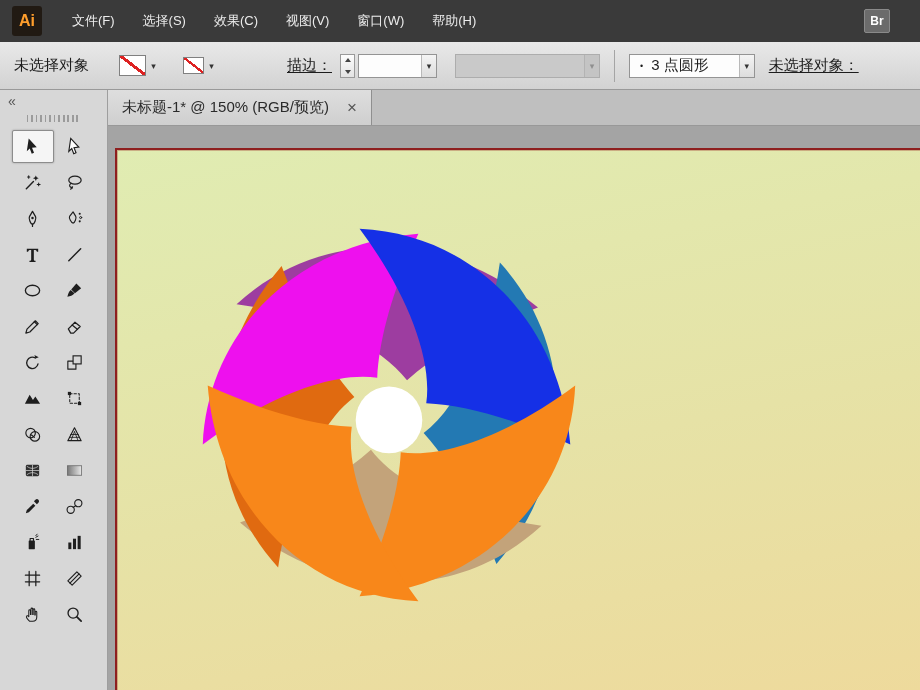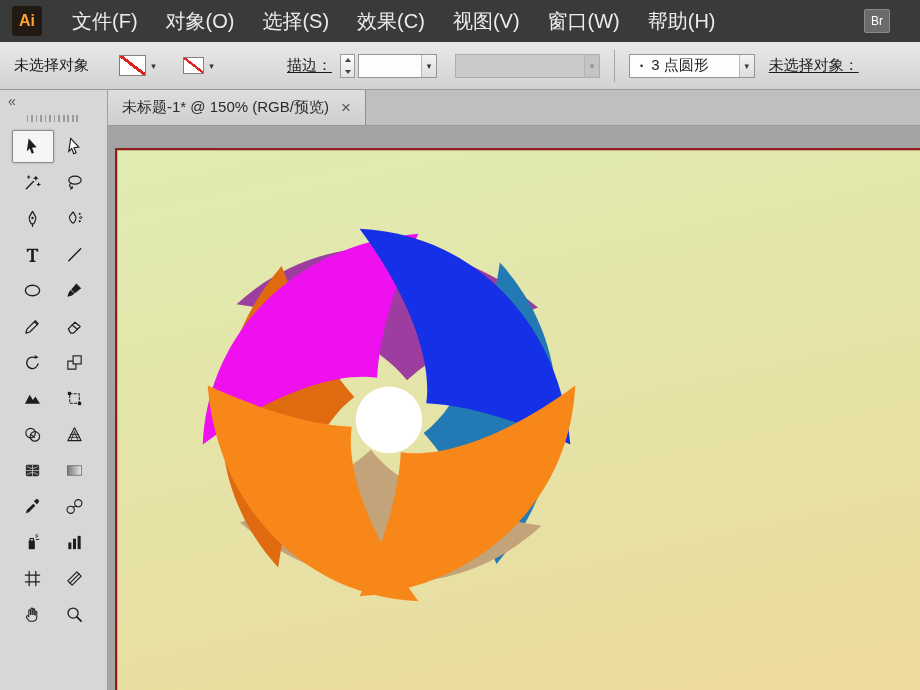--- a/index.html
+++ b/index.html
@@ -5,23 +5,23 @@
   *{margin:0;padding:0;box-sizing:border-box}
   html,body{width:920px;height:690px;overflow:hidden}
   .app{width:920px;height:690px;display:flex;flex-direction:column;position:relative;
        font-family:"Liberation Sans","DejaVu Sans",sans-serif;background:#a6a6a6}
 
   
   .menubar{height:42px;flex:0 0 42px;background:#3a3a3a;display:flex;align-items:center;padding:0 12px}
   .logo{width:30px;height:30px;border-radius:3px;background:#211a13;color:#ff9e2c;font-size:16px;font-weight:bold;
         display:flex;align-items:center;justify-content:center;margin-right:16px;cursor:default}
   #menu-items{display:flex;height:100%}
-  .menu-item{color:#ececec;font-size:20px;padding:0 14px;display:flex;align-items:center;cursor:default}
+  .menu-item{color:#ececec;font-size:13px;padding:0 14px;display:flex;align-items:center;cursor:default}
   .mb-spacer{flex:1}
-  .br-badge{width:26px;height:24px;background:#6b6b6b;border:1px solid #8a8a8a;color:#fff;font-size:12px;font-weight:normal;
+  .br-badge{width:26px;height:24px;background:#6b6b6b;border:1px solid #8a8a8a;color:#fff;font-size:12px;font-weight:bold;
             display:flex;align-items:center;justify-content:center;border-radius:2px;margin-right:18px}
 
   
   .controlbar{height:48px;flex:0 0 48px;background:linear-gradient(#e9e9e9,#d2d2d2);border-bottom:1px solid #999;
               display:flex;align-items:center;padding:4px 14px;font-size:15px;color:#1d1d1d;white-space:nowrap;overflow:hidden}
   .status{margin-right:30px}
   .swatch-combo{display:flex;align-items:center;margin-right:22px}
   .swatch{background:#fff;border:1px solid #808080;position:relative}
   .swatch.fill{width:27px;height:21px}
   .swatch.stroke{width:21px;height:17px}
@@ -54,38 +54,37 @@
   .ridge{height:12px;display:flex;justify-content:center;align-items:center}
   .ridge-lines{width:54px;height:7px;background:repeating-linear-gradient(90deg,#9b9b9b 0 1.5px,transparent 1.5px 4.5px)}
   .tools{display:grid;grid-template-columns:1fr 1fr;row-gap:3px;padding:6px 12px 0}
   .tool{height:33px;display:flex;align-items:center;justify-content:center;border:1px solid transparent;border-radius:2px;cursor:pointer}
   .tool svg{width:19px;height:19px}
   .tool.selected{background:#f5f5f5;border-color:#8c8c8c;box-shadow:0 0 2px rgba(0,0,0,.3)}
 
   .right{flex:1;display:flex;flex-direction:column;min-width:0}
   .tabbar{height:36px;flex:0 0 36px;background:#bfbfbf;border-bottom:1px solid #989898;display:flex}
   .tab{background:linear-gradient(#dedede,#cfcfcf);border-right:1px solid #8f8f8f;display:flex;align-items:center;
-       padding:0 14px;font-size:15px;color:#2b2b2b;gap:12px;cursor:default}
+       padding:0 14px;font-size:15px;color:#2b2b2b;gap:18px;cursor:default}
   .tab-close{color:#555;font-size:17px;line-height:1;cursor:pointer}
   .workspace{flex:1;position:relative;background:#a4a4a4;overflow:hidden}
   .artboard{position:absolute;left:7px;top:22px;right:-4px;bottom:-4px;border:2px solid #8e1f1f;
             box-shadow:inset 0 0 0 1px rgba(160,60,50,.35);
             background:linear-gradient(168deg,#e0ecb2,#e6e2a6 55%,#eeda9c)}
   .logo-art{position:absolute;left:76px;top:69px;width:392px;height:392px}
 </style>
 </head>
 <body>
 
 <div class="app">
 
   <div class="menubar">
     <div class="logo">Ai</div>
     <nav id="menu-items">
         <div class="menu-item">文件(F)</div>
-        <div class="menu-item">对象(O)</div>
         <div class="menu-item">选择(S)</div>
         <div class="menu-item">效果(C)</div>
         <div class="menu-item">视图(V)</div>
         <div class="menu-item">窗口(W)</div>
         <div class="menu-item">帮助(H)</div>
       </nav>
     <div class="mb-spacer"></div>
     <div class="br-badge">Br</div>
   </div>
 

